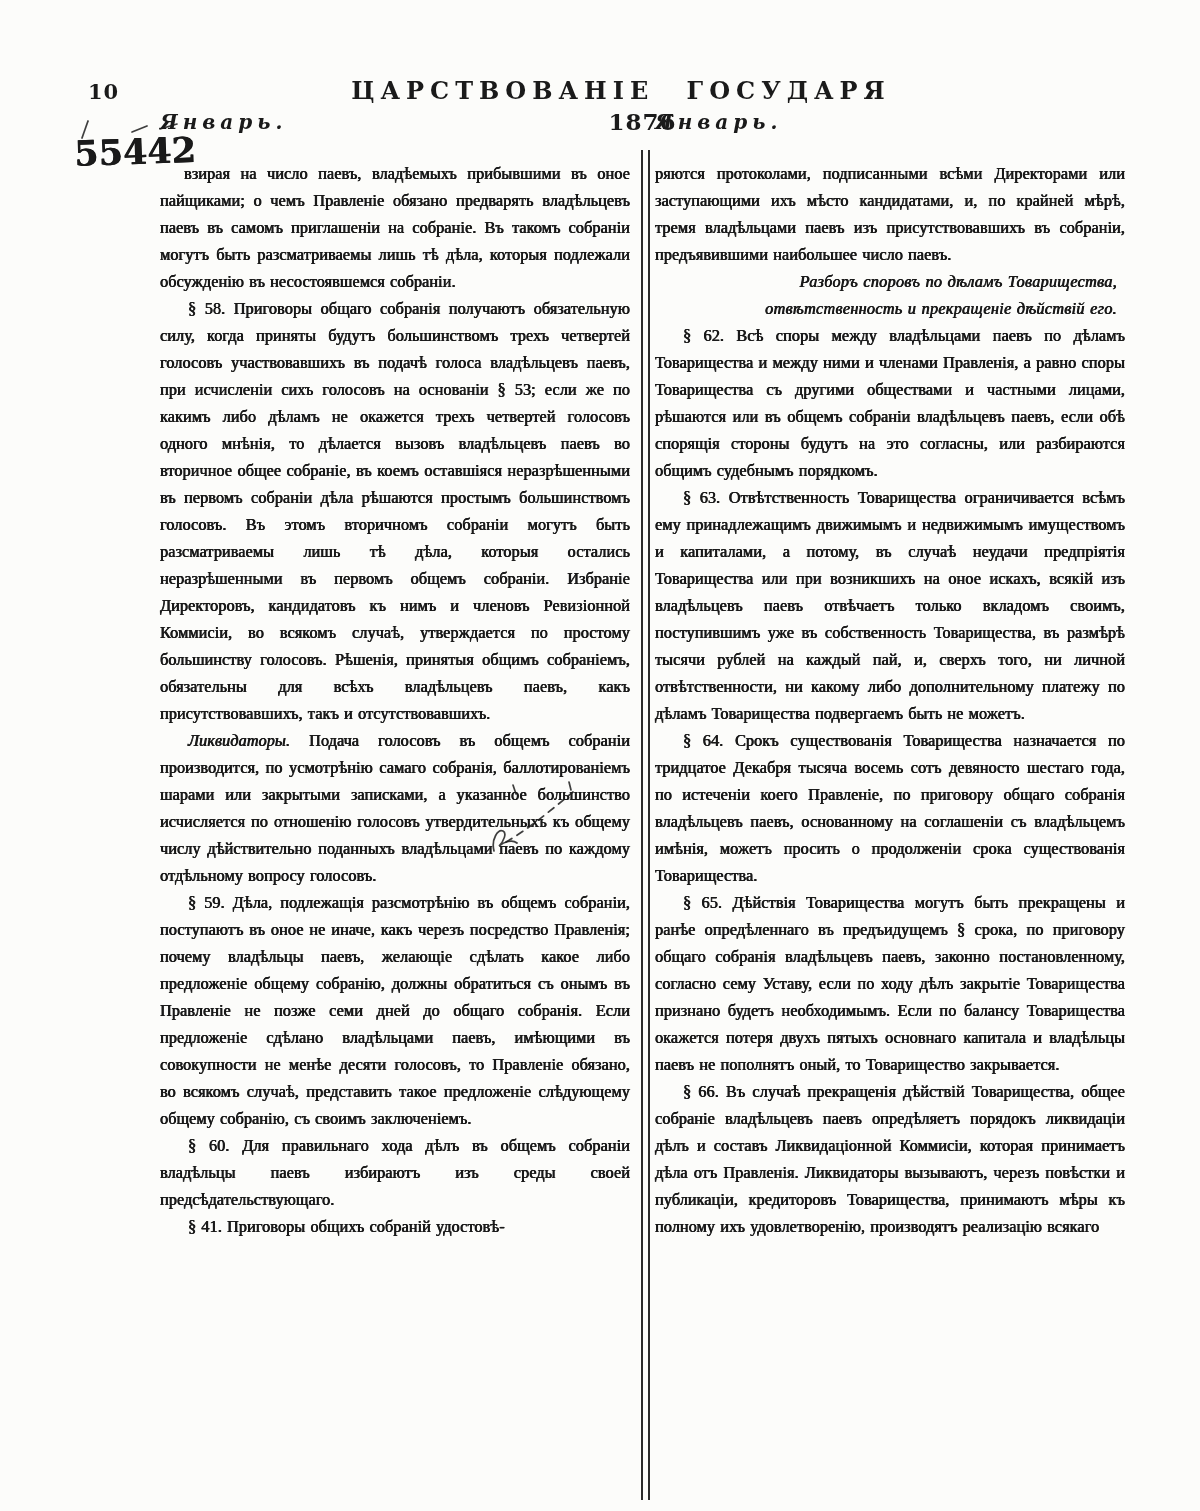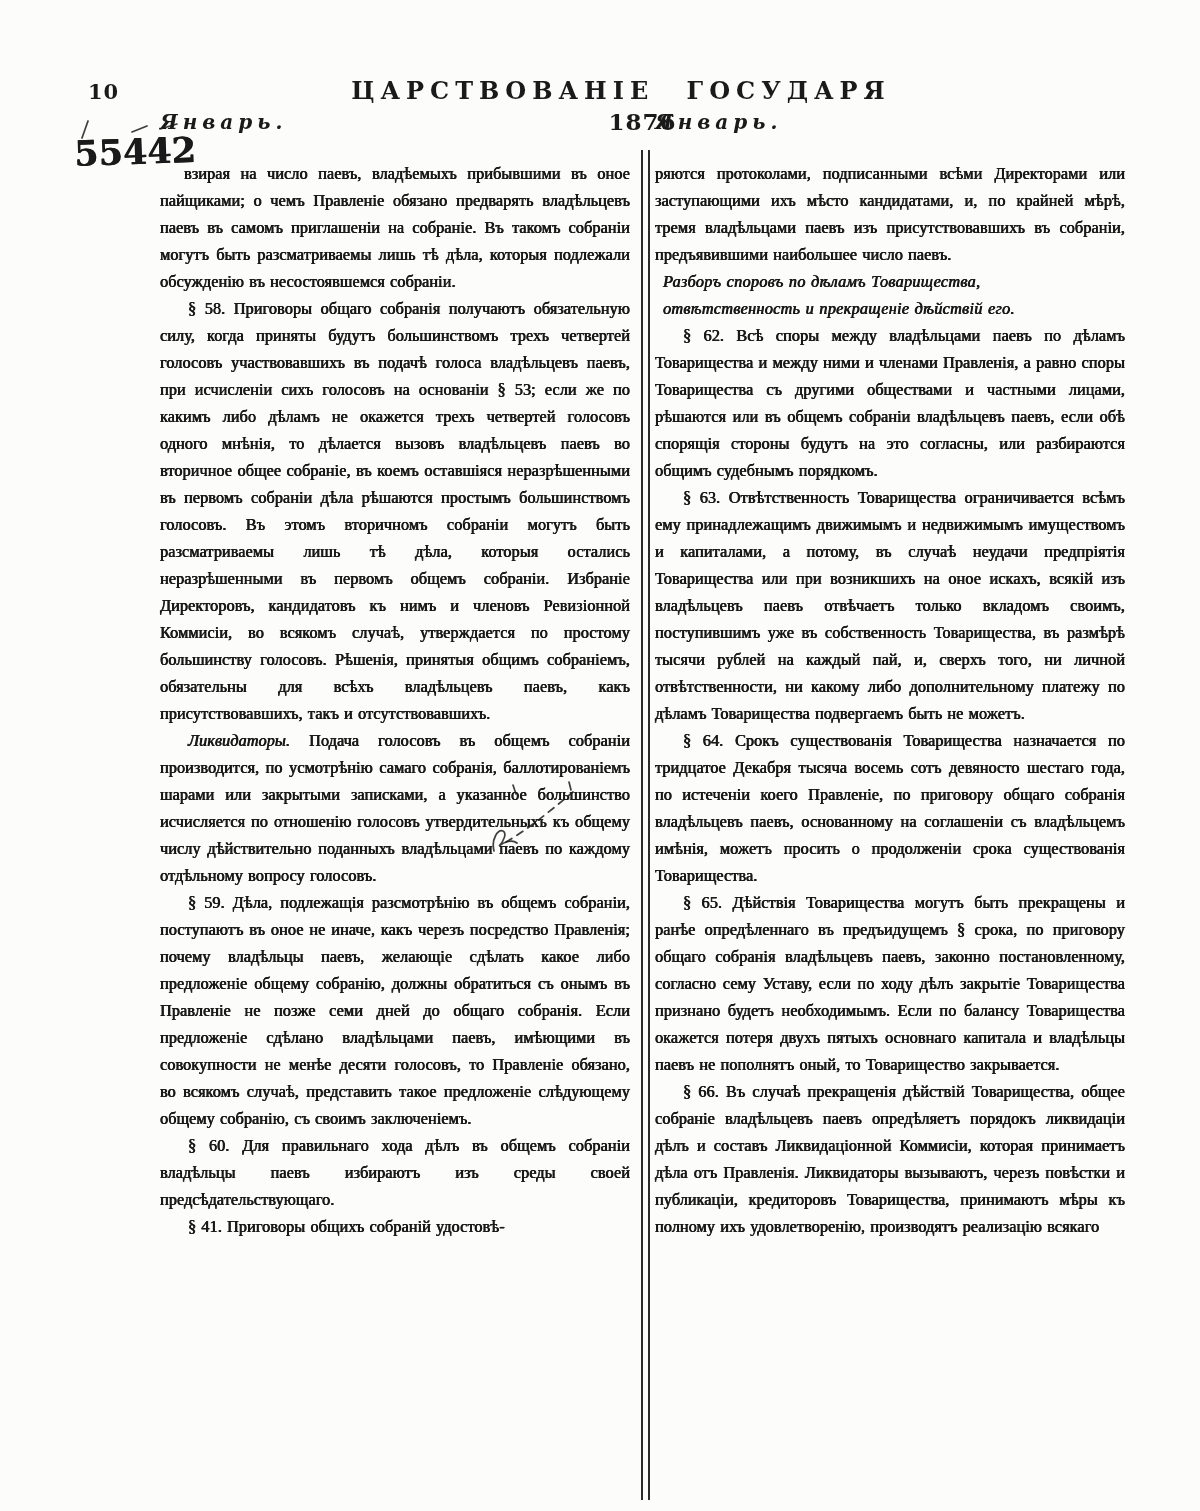--- a/index.html
+++ b/index.html
@@ -47,21 +47,21 @@
     letter-spacing:0.1px;word-spacing:1px;
     text-shadow:0.4px 0 0 #1a1a1a,-0.3px 0 0 #1a1a1a;
     font-family:Liberation Serif, serif;
   }
   .col-left{left:160px;}
   .col-right{left:655px;}
   p.para{margin:0;text-indent:28px;}
   p.para.opening{text-indent:24px;}
   p.para.plain{text-indent:0;}
   p.para.heading{
-    text-indent:0;text-align:left;font-style:italic;
+    text-indent:0;text-align:right;font-style:italic;
     padding:0 8px;letter-spacing:0.3px;
   }
   em.note-lead{font-style:italic;}
   
   .pen{position:absolute;pointer-events:none;}
   .pen path{stroke:#1c1c1c;fill:none;stroke-width:1.7;stroke-linecap:round;opacity:.85;}
 </style>
 </head>
 <body>
 

